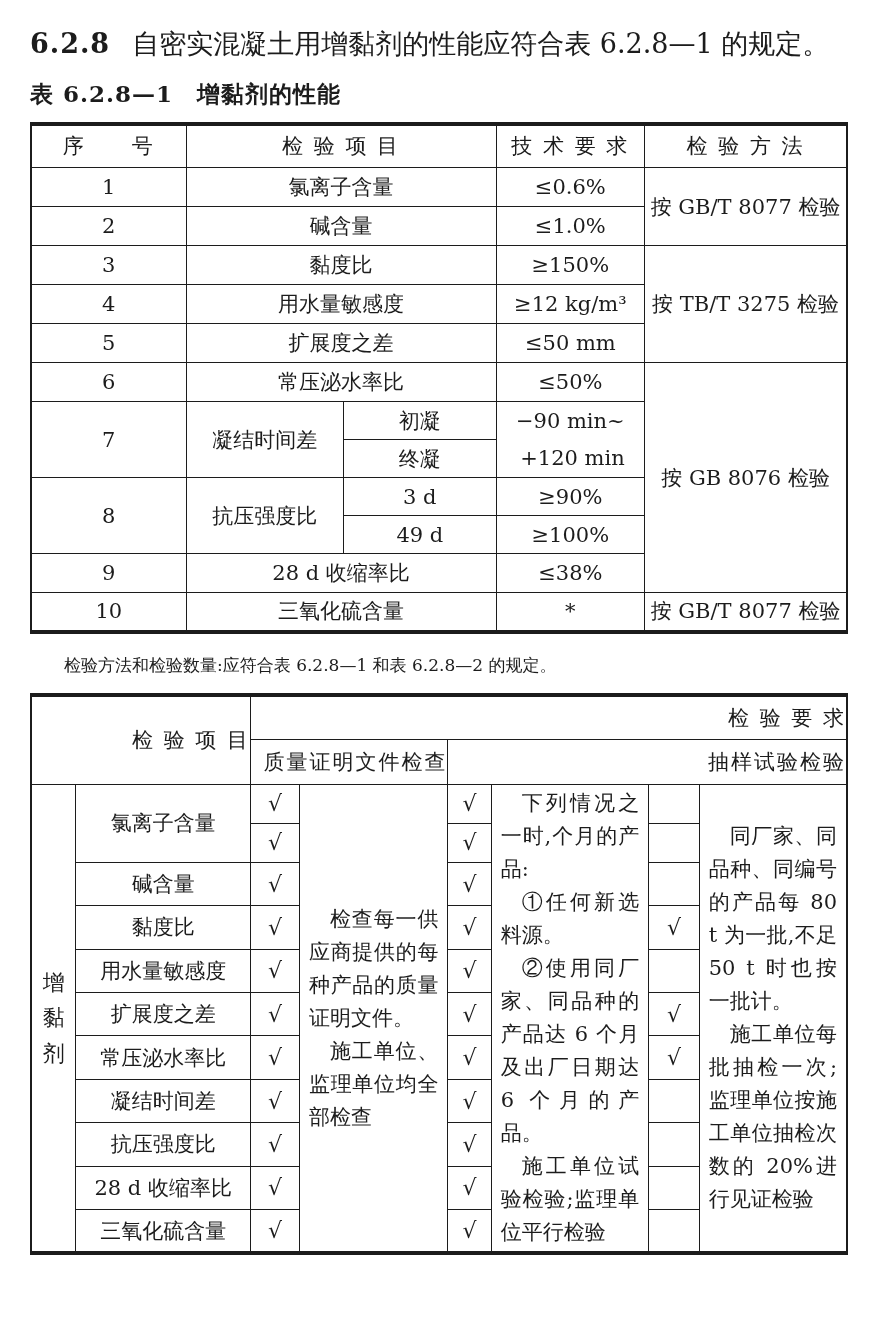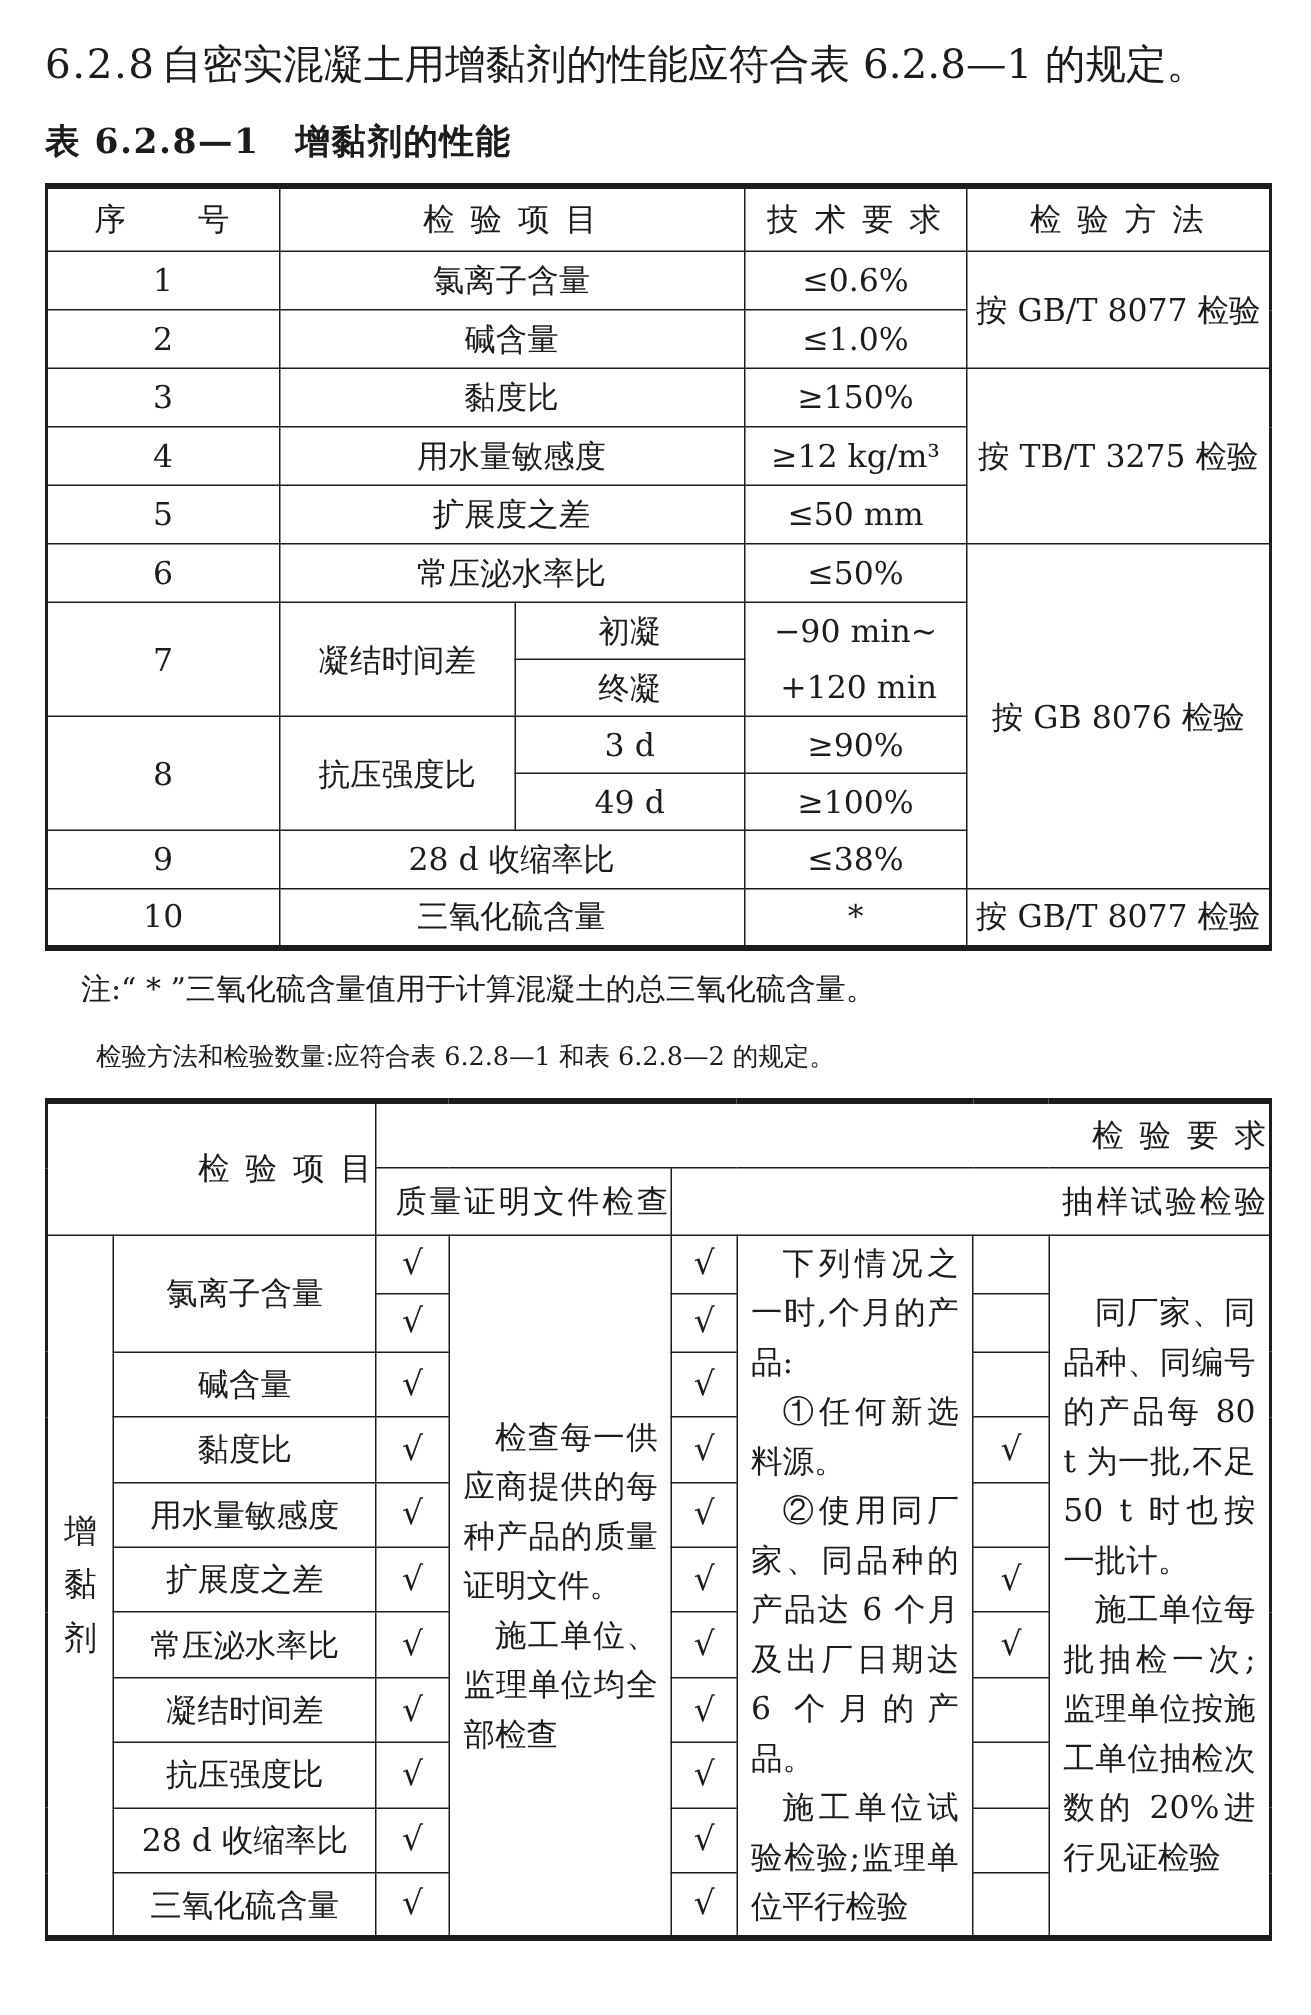--- a/index.html
+++ b/index.html
@@ -6,21 +6,21 @@
   html,body { background:#ffffff; }
   body {
     width:874px; height:1343px;
     color:#1c1c1c;
     font-family:"DejaVu Serif","Liberation Serif",serif;
     overflow:hidden;
   }
   .page { padding:24px 26px 0 30px; }
 
   .heading { font-size:27px; line-height:1.5; white-space:nowrap; }
-  .heading .num { font-weight:normal; letter-spacing:1px; margin-right:4px; }
+  .heading .num { font-weight:bold; letter-spacing:1px; margin-right:22px; }
 
   .tbl-title { text-align:left; font-weight:bold; font-size:23px; margin:14px 0 12px 0; letter-spacing:1px; }
 
   table { border-collapse:collapse; table-layout:fixed; width:818px;
           border:2px solid #1c1c1c; border-top-width:4px; border-bottom-width:4px; }
   th, td { border:1.5px solid #1c1c1c; text-align:center; vertical-align:middle;
            font-weight:normal; font-size:21px; overflow:hidden; }
 
   
   .t1 th { height:44px; letter-spacing:2px; }
@@ -130,21 +130,20 @@
     </tr>
     <tr>
       <td>10</td>
       <td colspan="2">三氧化硫含量</td>
       <td>*</td>
       <td>按 GB/T 8077 检验</td>
     </tr>
   </tbody>
     </table>
 
-  <div class="note">注:“ * ”三氧化硫含量值用于计算混凝土的总三氧化硫含量。</div>
 
   <div class="para">检验方法和检验数量:应符合表 6.2.8—1 和表 6.2.8—2 的规定。</div>
 
 
   <table class="t2">
     <colgroup>
       <col style="width:5.5%">
         <col style="width:21.4%">
         <col style="width:6%">
         <col style="width:18.2%">

